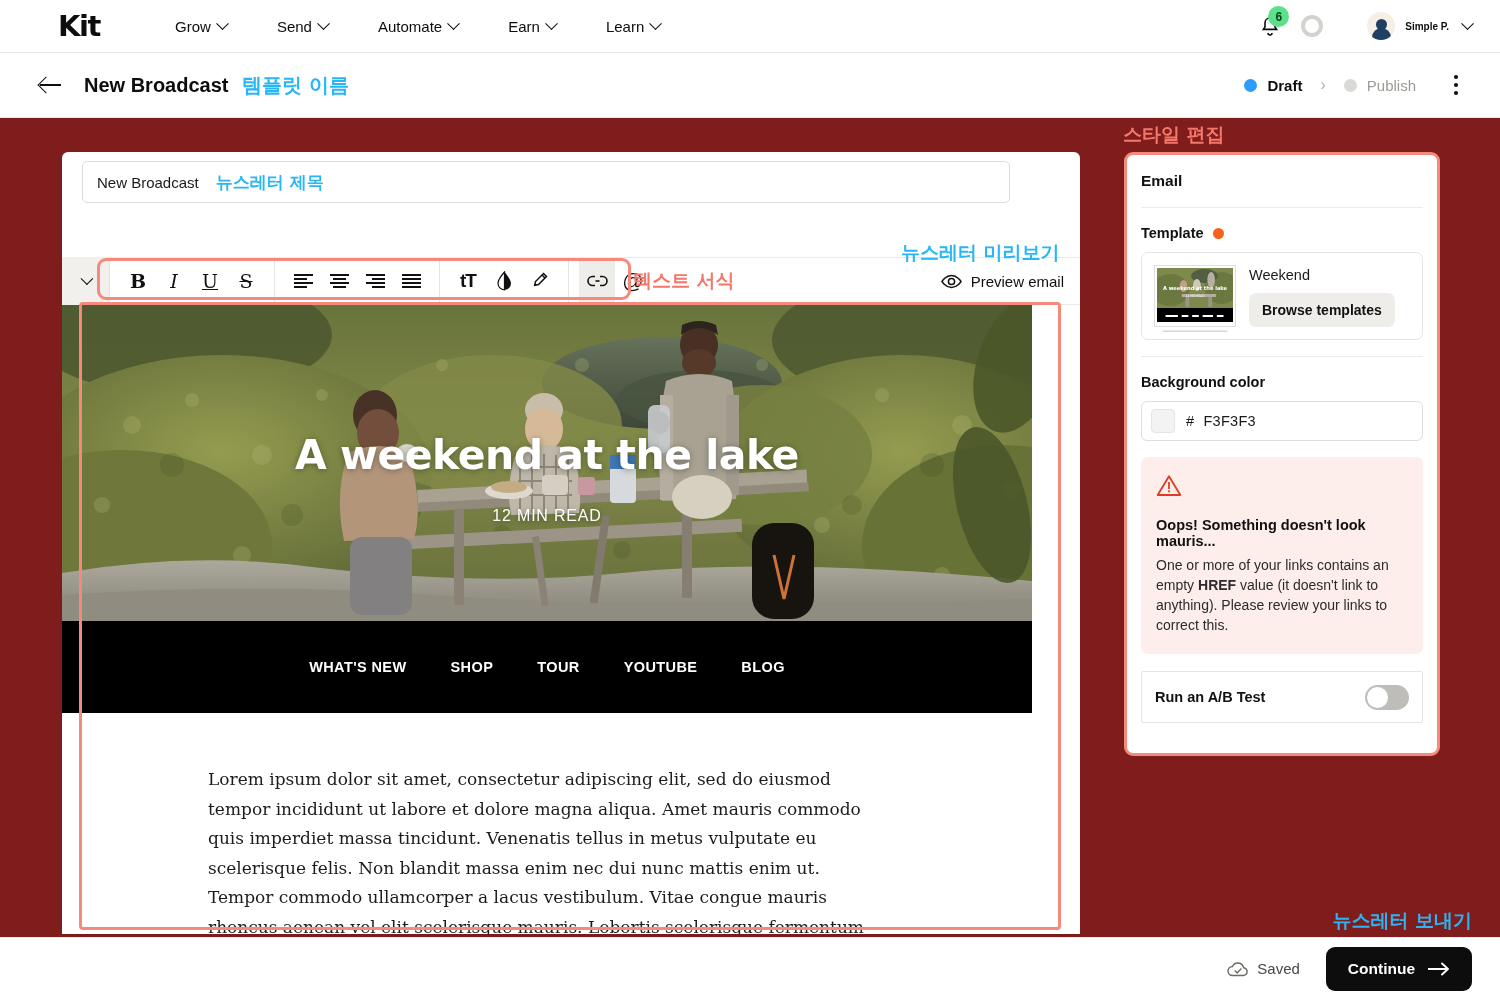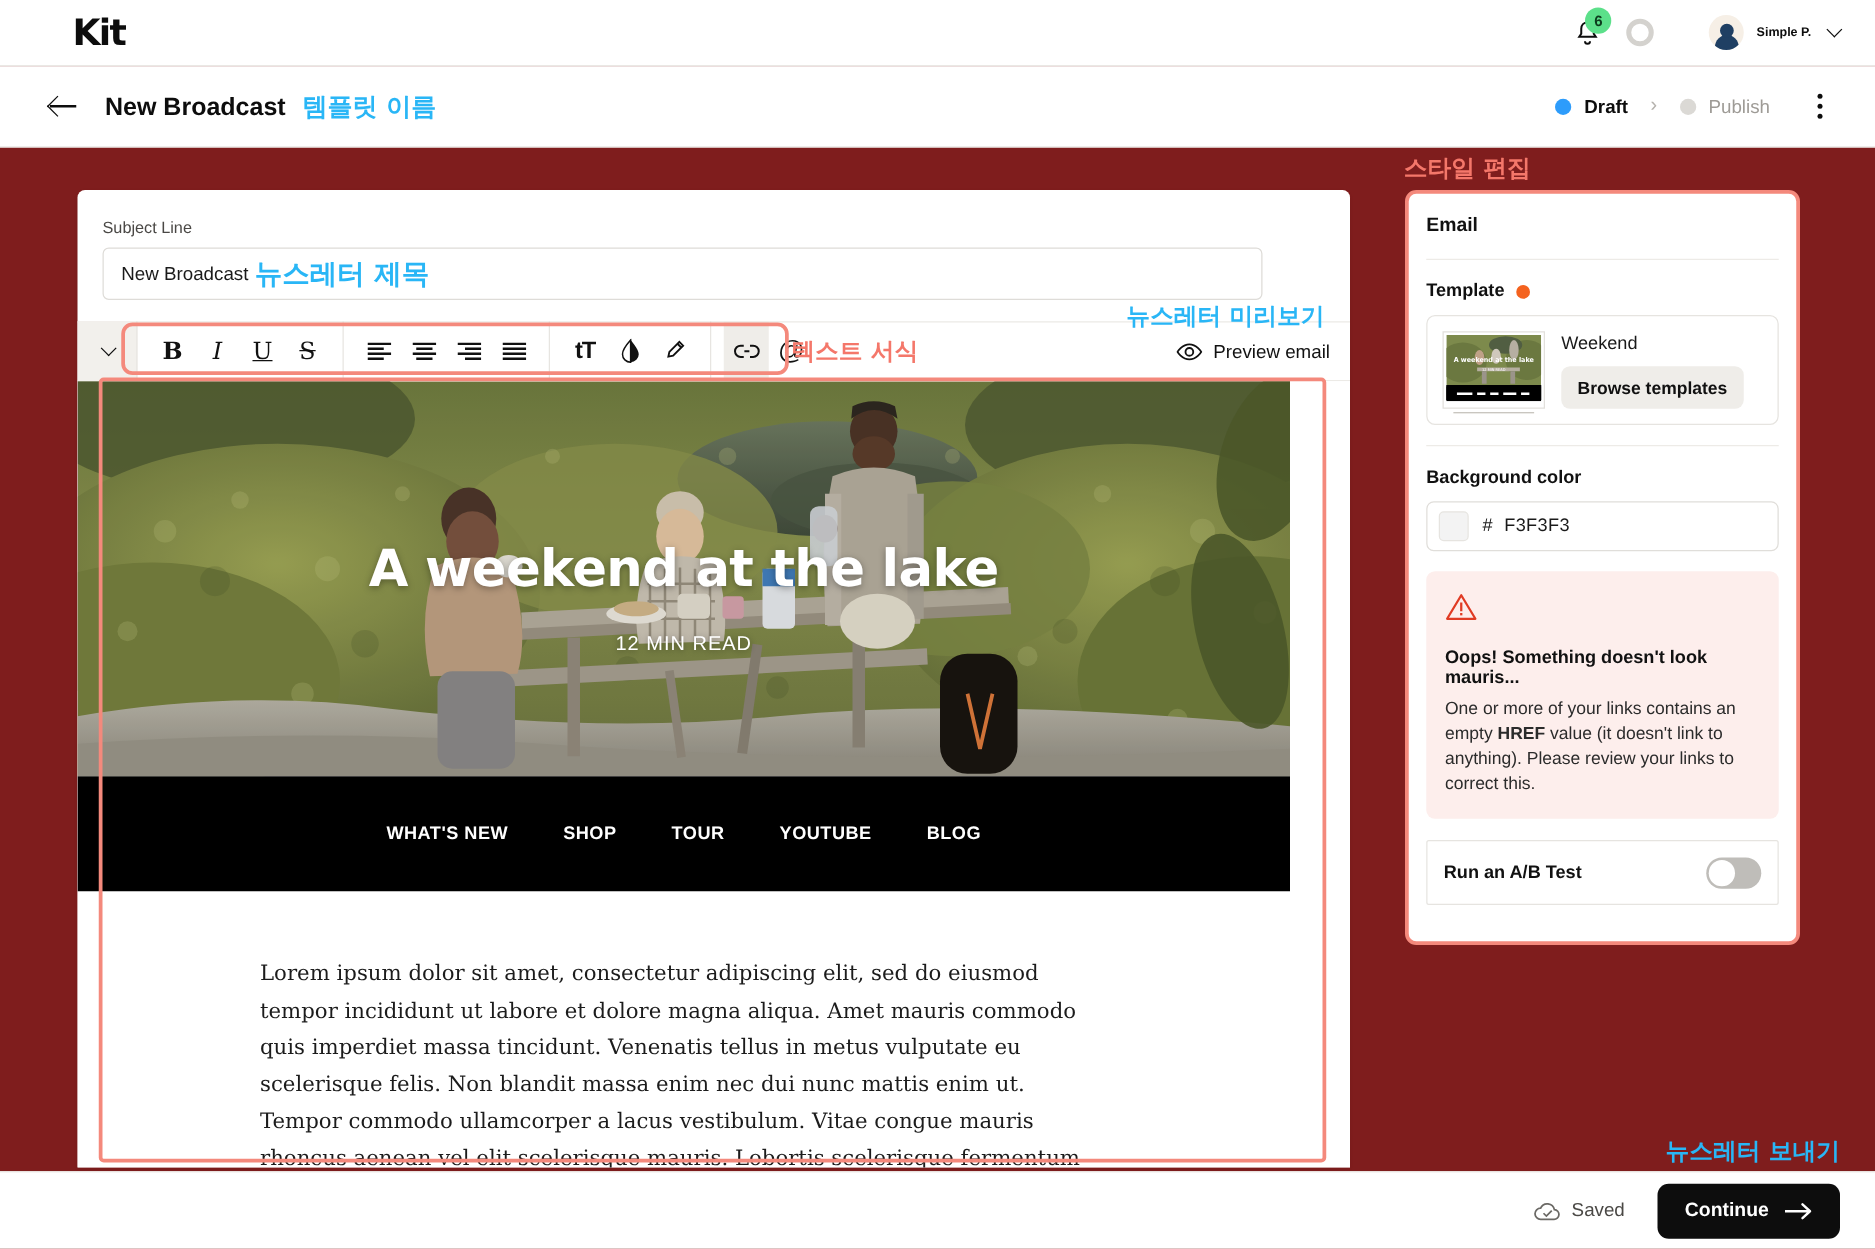--- a/index.html
+++ b/index.html
@@ -182,20 +182,42 @@
   }
   .anno-float { position:absolute; font-size: 19px; font-weight:700; font-family:"DejaVu Sans",sans-serif; }
 </style>
 </head>
 <body>
 
 <div class="app">
 
   <div class="topnav">
     <div class="logo">Kit</div>
+    <div class="nav-items">
+      <div class="nav-item">
+        <span>Grow</span>
+        <i class="chev"></i>
+      </div>
+      <div class="nav-item">
+        <span>Send</span>
+        <i class="chev"></i>
+      </div>
+      <div class="nav-item">
+        <span>Automate</span>
+        <i class="chev"></i>
+      </div>
+      <div class="nav-item">
+        <span>Earn</span>
+        <i class="chev"></i>
+      </div>
+      <div class="nav-item">
+        <span>Learn</span>
+        <i class="chev"></i>
+      </div>
+    </div>
     <div class="nav-right">
       <div class="bell-wrap">
         <svg width="20" height="22" viewBox="0 0 20 22">
           <path d="M10 3c-3 0-5 2.2-5 5v4l-1.6 2.4h13.2L15 12V8c0-2.8-2-5-5-5z" fill="none" stroke="#0D0D0D" stroke-width="1.6"></path>
           <path d="M8 18a2 2 0 0 0 4 0" fill="none" stroke="#0D0D0D" stroke-width="1.6"></path>
         </svg>
         <div class="badge">6</div>
       </div>
       <div class="ring"></div>
       <div class="avatar">
@@ -220,24 +242,23 @@
       <div class="st-label muted">Publish</div>
       <div class="kebab">
           <i></i>
           <i></i>
           <i></i>
         </div>
     </div>
   </div>
 
   <div class="editor-card">
-    <div class="subject-label">Subject Line</div>
     <div class="subject-input">
       <span>New Broadcast</span>
-      <span class="anno anno-blue" style="margin-left:5px;font-size:22px">뉴스레터 제목</span>
+      <span class="anno anno-blue" style="margin-left:17px;font-size:17px">뉴스레터 제목</span>
     </div>
 
     <svg class="flask" viewBox="0 0 24 28">
       <path d="M9 2h6M10 2v8L4.5 22c-.8 1.6.2 3 1.8 3h11.4c1.6 0 2.6-1.4 1.8-3L14 10V2" fill="none" stroke="#0D0D0D" stroke-width="1.6" stroke-linecap="round"></path>
       <path d="M7.3 17h9.4" stroke="#0D0D0D" stroke-width="1.6"></path>
     </svg>
 
     <div class="toolbar">
       <div class="tb-caret">
         <i class="chev" style="transform:rotate(45deg) translate(-1px,-3px)"></i>

